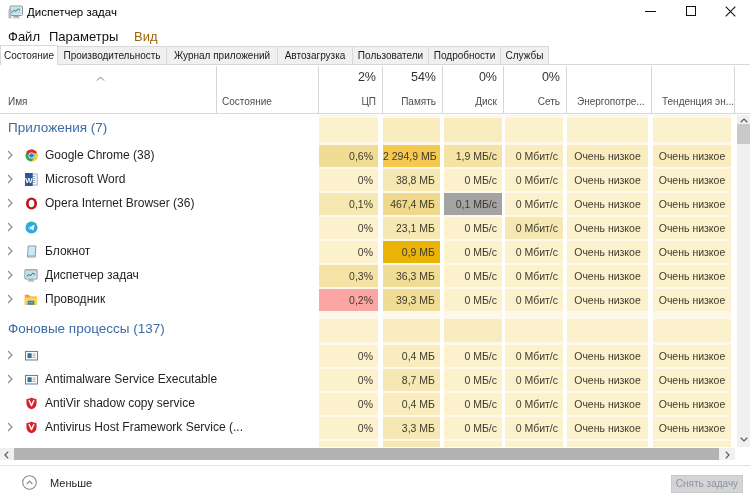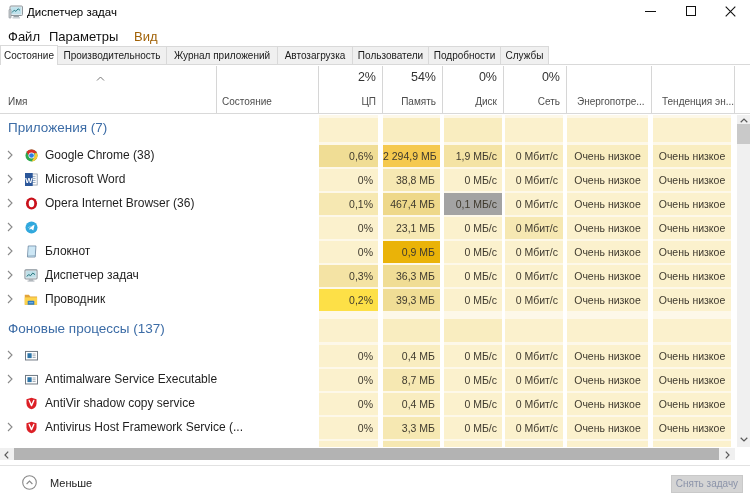--- a/index.html
+++ b/index.html
@@ -203,21 +203,21 @@
       </svg>
       <div class="ric">
         <svg width="14" height="13" viewBox="0 0 16 15">
           <path d="M.8 2h4.8l1.6 2H15v9.5H.8z" fill="#e2a33b"></path>
           <path d="M.8 5H15v8.5H.8z" fill="#fdd34c"></path>
           <path d="M4.2 13.5V9.8c0-.5.4-.9.9-.9h5.8c.5 0 .9.4.9.9v3.7z" fill="#2e7cc2"></path>
           <path d="M5.5 10.6h5v1.2h-5z" fill="#7db8e8"></path>
         </svg>
       </div>
       <div class="rowname">Проводник</div>
-      <div class="cell" style="left:319px;width:59px;background:#fde047">0,2%</div>
+      <div class="cell" style="left:319px;width:59px;background:#fca5a5">0,2%</div>
       <div class="cell" style="left:383px;width:57px;background:#f0dd95">39,3 МБ</div>
       <div class="cell" style="left:444px;width:58px;background:#fbf1cd">0 МБ/с</div>
       <div class="cell" style="left:505px;width:58px;background:#fbf1cd">0 Мбит/с</div>
       <div class="cell cc" style="left:567px;width:81px;background:#fbf1cd">Очень низкое</div>
       <div class="cell cc" style="left:653px;width:78px;background:#fbf1cd">Очень низкое</div>
     </div>
     <div class="abs" style="left:0;top:203px;width:737px;height:26px">
       <div class="abs" style="left:8px;top:0;bottom:1px;display:flex;align-items:center;padding-bottom:3px;font-size:13.5px;color:#3c6ca6">Фоновые процессы (137)</div>
       <div class="cell" style="left:319px;width:59px;background:#fbf1cd;bottom:1px"></div>
       <div class="cell" style="left:383px;width:57px;background:#f9edc0;bottom:1px"></div>

